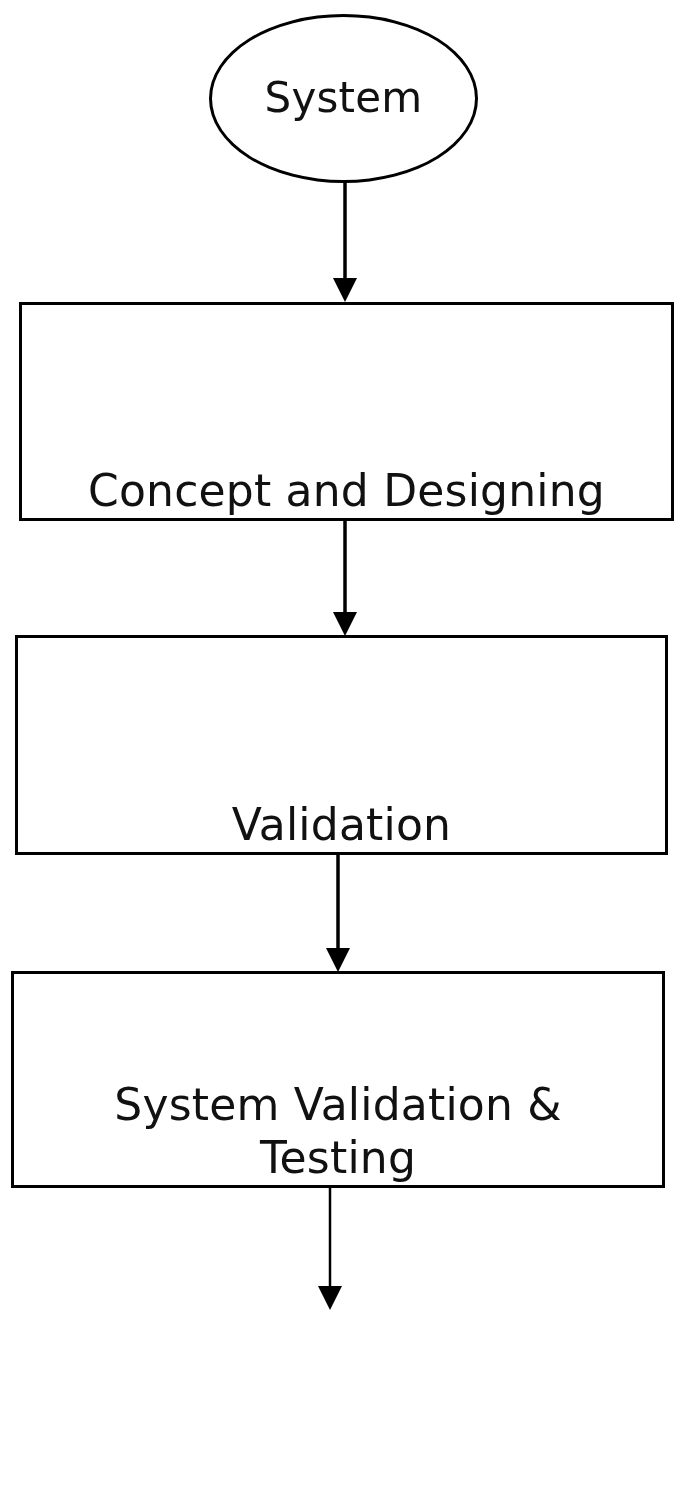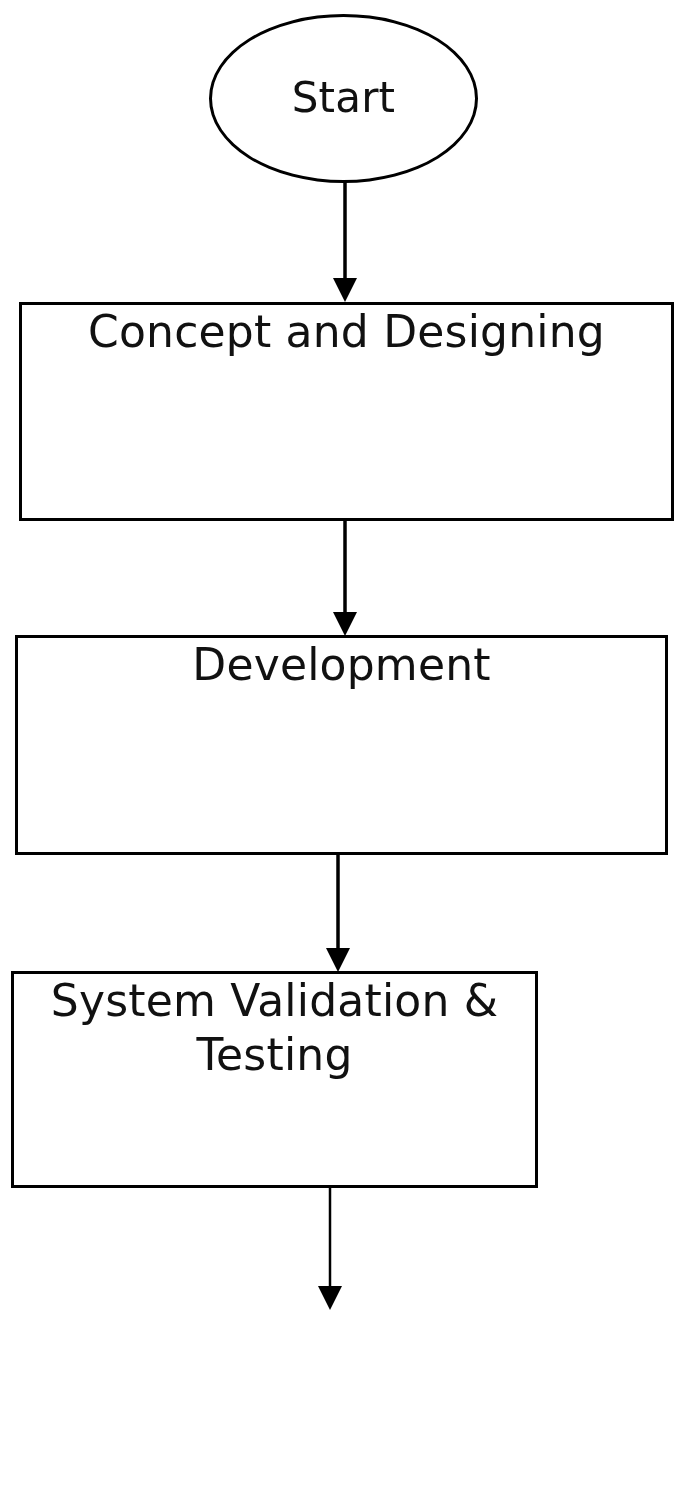--- a/index.html
+++ b/index.html
@@ -40,21 +40,21 @@
     font-weight: 400;
   }
 
   
   .node-process {
     position: absolute;
     box-sizing: border-box;
     border: 3px solid #000000;
     background: #ffffff;
     display: flex;
-    align-items: flex-start;
+    align-items: flex-end;
     justify-content: center;
     text-align: center;
     padding: 0 12px;
   }
   .node-process .node-label {
     font-size: 44px;
     line-height: 1.22;
     color: #111111;
     letter-spacing: 0.2px;
     font-weight: 400;
@@ -70,21 +70,21 @@
     display: block;
     overflow: visible;
   }
 </style>
 </head>
 <body>
 
 <div id="flowchart-canvas">
 
   <div class="node-terminator" style="left:209px; top:14px; width:269px; height:169px;">
-    <span class="node-label">Start</span>
+    <span class="node-label">System</span>
   </div>
 
   <div class="connector" style="left:325px; top:180px; width:40px; height:126px;">
     <svg width="40" height="126" viewBox="0 0 40 126" aria-hidden="true">
       <line x1="20" y1="0" x2="20" y2="107" stroke="#000000" stroke-width="3.5"></line>
       <polygon points="20,122 8,98 32,98" fill="#000000"></polygon>
     </svg>
   </div>
 
   <div class="node-process" style="left:19px; top:302px; width:655px; height:219px;">
@@ -92,31 +92,31 @@
   </div>
 
   <div class="connector" style="left:325px; top:519px; width:40px; height:120px;">
     <svg width="40" height="120" viewBox="0 0 40 120" aria-hidden="true">
       <line x1="20" y1="0" x2="20" y2="102" stroke="#000000" stroke-width="3.5"></line>
       <polygon points="20,117 8,93 32,93" fill="#000000"></polygon>
     </svg>
   </div>
 
   <div class="node-process" style="left:15px; top:635px; width:653px; height:220px;">
-    <span class="node-label">Development</span>
+    <span class="node-label">Validation</span>
   </div>
 
   <div class="connector" style="left:318px; top:853px; width:40px; height:122px;">
     <svg width="40" height="122" viewBox="0 0 40 122" aria-hidden="true">
       <line x1="20" y1="0" x2="20" y2="103" stroke="#000000" stroke-width="3.5"></line>
       <polygon points="20,119 8,95 32,95" fill="#000000"></polygon>
     </svg>
   </div>
 
-  <div class="node-process" style="left:11px; top:971px; width:527px; height:217px;">
+  <div class="node-process" style="left:11px; top:971px; width:654px; height:217px;">
     <span class="node-label">System Validation &amp;
 Testing</span>
   </div>
 
   <div class="connector" style="left:310px; top:1186px; width:40px; height:128px;">
     <svg width="40" height="128" viewBox="0 0 40 128" aria-hidden="true">
       <line x1="20" y1="0" x2="20" y2="106" stroke="#000000" stroke-width="2.5"></line>
       <polygon points="20,124 8,100 32,100" fill="#000000"></polygon>
     </svg>
   </div>

